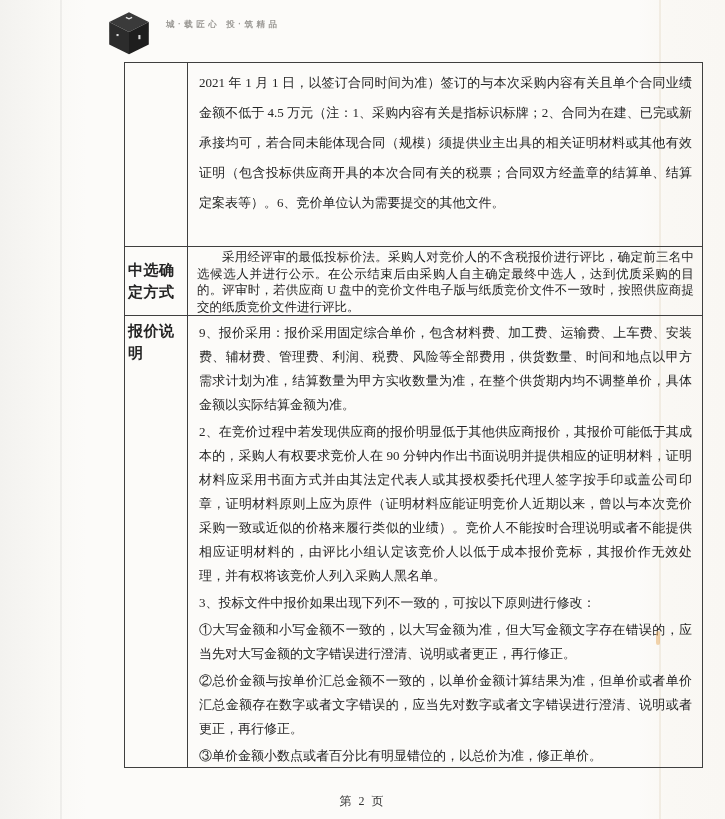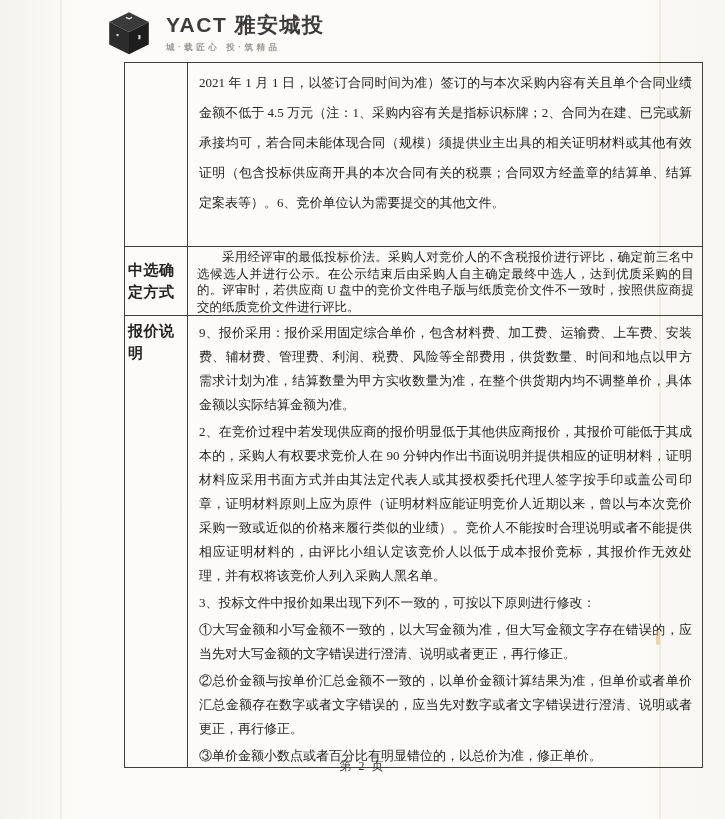--- a/index.html
+++ b/index.html
@@ -58,21 +58,21 @@
   .row-2{height:69px;}
   .row-3{height:451px;}
   .row-1 .t-content{padding:5px 10px 0 11px;line-height:30px;}
   .row-2 .t-content{padding:2px 8px 0 9px;line-height:16.5px;font-size:12.5px;}
   .row-3 .t-content{padding:5px 10px 0 11px;line-height:24px;}
   .t-content p{margin:0 0 3px 0;}
   .p-indent-1{text-indent:1.6em;}
   .p-indent-2{text-indent:2em;}
   
   .page-footer{
-    position:absolute;left:0;top:758px;width:725px;text-align:center;
+    position:absolute;left:0;top:793px;width:725px;text-align:center;
     font-size:12px;color:#333;letter-spacing:2px;
   }
 </style>
 </head>
 <body>
 
 <div class="page">
 
   <div class="scan-edge-left"></div>
   <div class="scan-edge-right"></div>
@@ -82,21 +82,20 @@
       <svg width="50" height="50" viewBox="0 0 48 48">
         <polygon points="24,3 43,12.5 24,22 5,12.5" fill="#3a3a3a"></polygon>
         <polygon points="24,22 43,12.5 43,34 24,43.5" fill="#1e1e1e"></polygon>
         <polygon points="5,12.5 24,22 24,43.5 5,34" fill="#2c2c2c"></polygon>
         <path d="M21 8 l3 1.5 3 -1.5" stroke="#e8e8e8" stroke-width="1.2" fill="none"></path>
         <rect x="12" y="24" width="2" height="2" fill="#dcdcdc"></rect>
         <rect x="33" y="25" width="2" height="4" fill="#dcdcdc"></rect>
       </svg>
     </span>
     <span class="brand-text-col">
-      <div class="brand-name">YACT 雅安城投</div>
       <div class="brand-tagline">城·载匠心 投·筑精品</div>
     </span>
   </div>
 
   <div class="doc-table">
 
     <div class="t-row row-1">
       <div class="t-label"></div>
       <div class="t-content">
         <p>2021 年 1 月 1 日，以签订合同时间为准）签订的与本次采购内容有关且单个合同业绩金额不低于 4.5 万元（注：1、采购内容有关是指标识标牌；2、合同为在建、已完或新承接均可，若合同未能体现合同（规模）须提供业主出具的相关证明材料或其他有效证明（包含投标供应商开具的本次合同有关的税票；合同双方经盖章的结算单、结算定案表等）。6、竞价单位认为需要提交的其他文件。</p>

